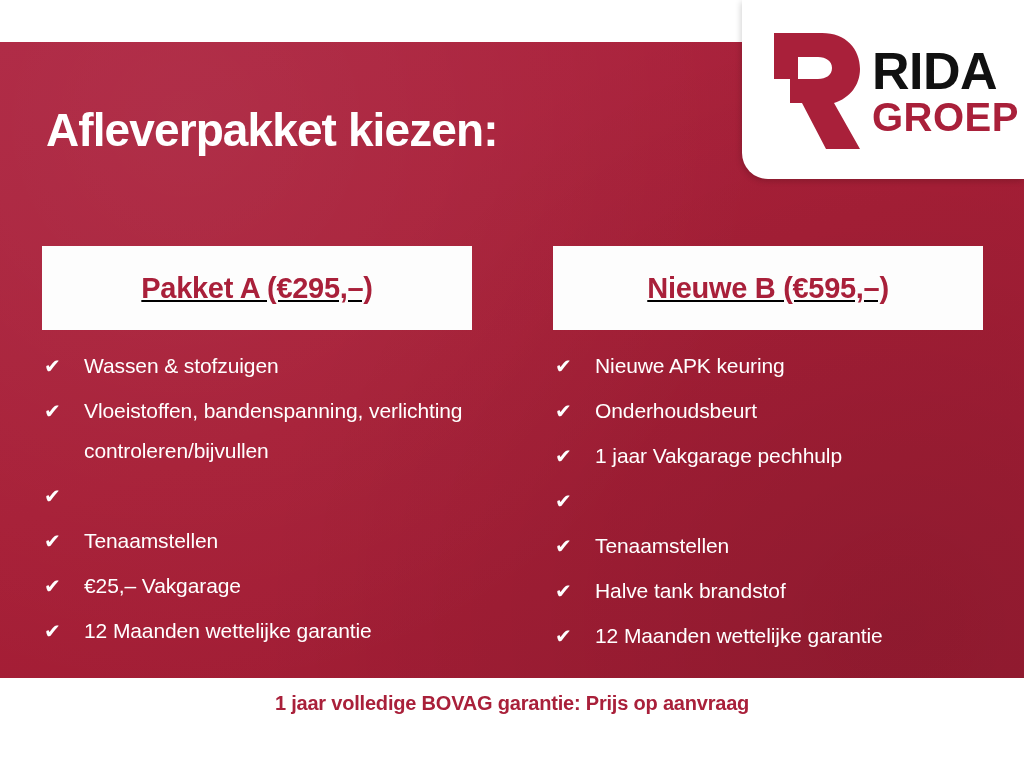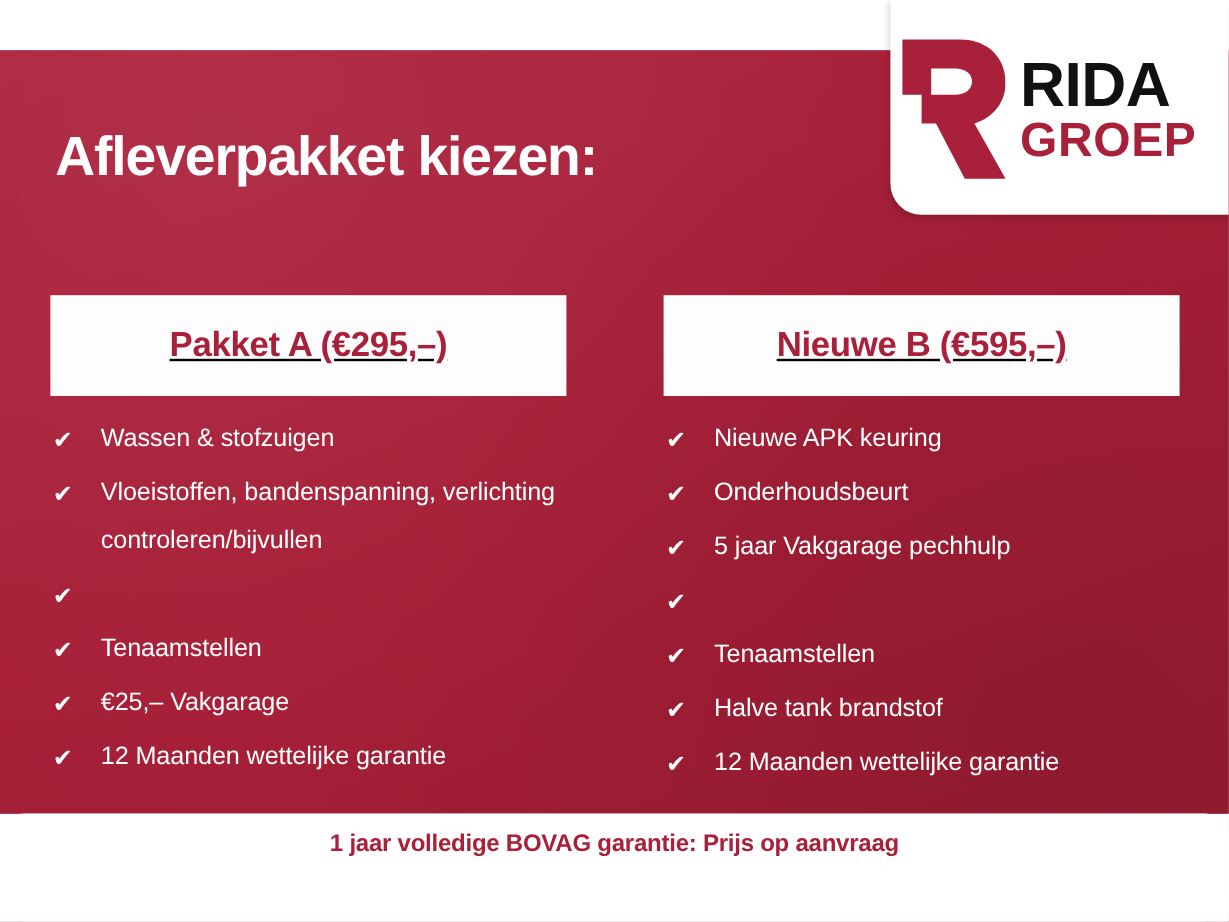--- a/index.html
+++ b/index.html
@@ -49,20 +49,21 @@
     z-index: 5;
   }
   .logo-inner {
     position: absolute;
     left: 0;
     top: 0;
     width: 282px;
     height: 179px;
     display: flex;
     align-items: center;
+    padding-left: 22px;
     box-sizing: border-box;
   }
   .logo-mark {
     width: 96px;
     height: 124px;
     flex: 0 0 auto;
     margin-top: 2px;
   }
   .logo-words {
     display: flex;
@@ -173,21 +174,20 @@
 
   
   .footer {
     position: absolute;
     left: 0;
     top: 678px;
     width: 1024px;
     height: 90px;
     background: #ffffff;
     z-index: 4;
-    border-radius: 20px;
   }
   .footer-text {
     position: absolute;
     left: 0;
     top: 14px;
     width: 1024px;
     text-align: center;
     font-family: "Liberation Sans", sans-serif;
     font-weight: bold;
     font-size: 20px;
@@ -258,21 +258,21 @@
         <li class="feature-item">
           <span class="check">✔</span>
           <span class="feature-text">Nieuwe APK keuring</span>
         </li>
         <li class="feature-item">
           <span class="check">✔</span>
           <span class="feature-text">Onderhoudsbeurt</span>
         </li>
         <li class="feature-item">
           <span class="check">✔</span>
-          <span class="feature-text">5 jaar Vakgarage pechhulp</span>
+          <span class="feature-text">1 jaar Vakgarage pechhulp</span>
         </li>
         <li class="feature-item">
           <span class="check">✔</span>
         </li>
         <li class="feature-item">
           <span class="check">✔</span>
           <span class="feature-text">Tenaamstellen</span>
         </li>
         <li class="feature-item">
           <span class="check">✔</span>

